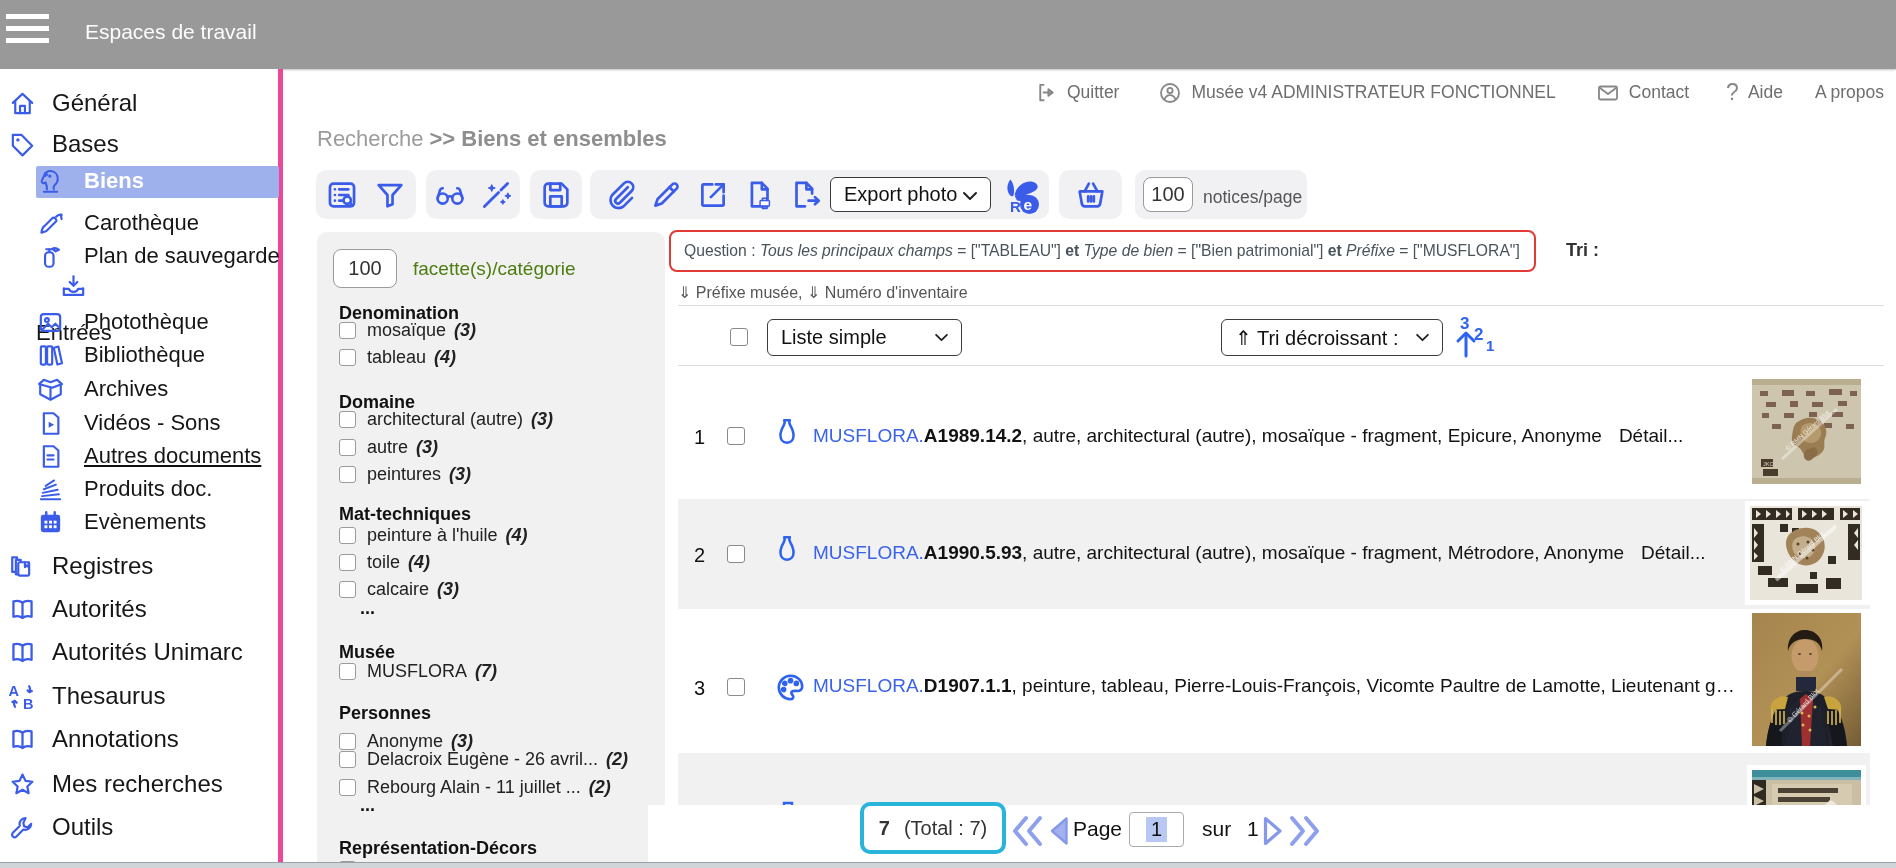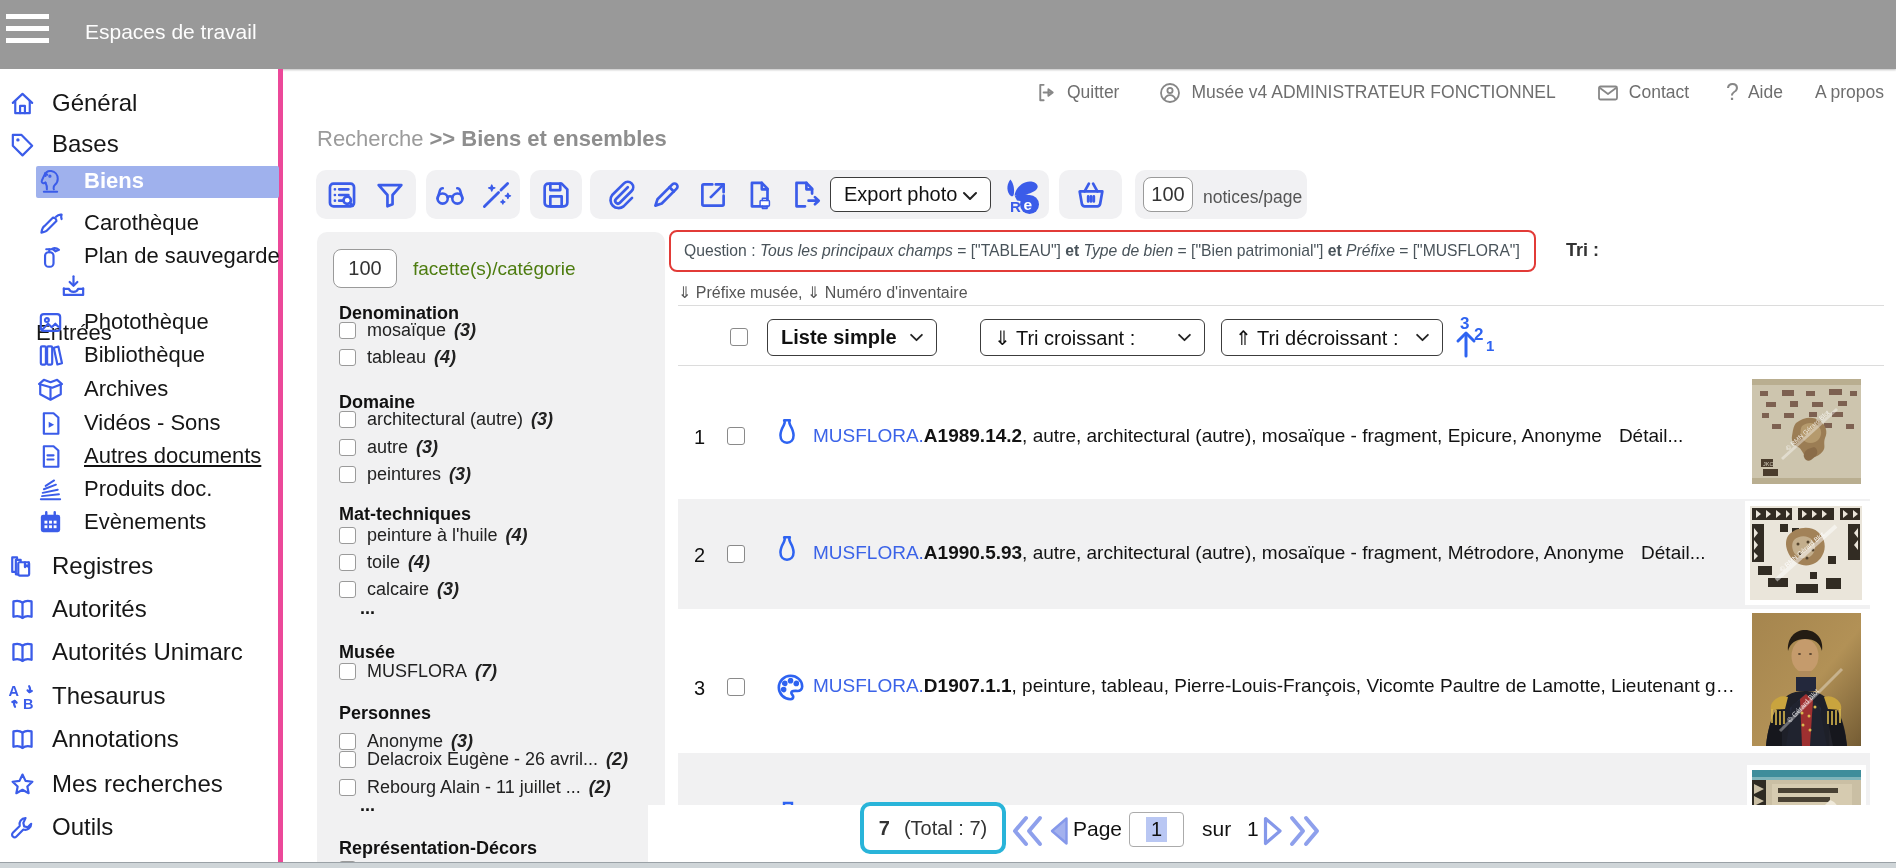--- a/index.html
+++ b/index.html
@@ -415,24 +415,21 @@
   </div>
 
   <div id="redbox">
       <span>Question&nbsp;: <i>Tous les principaux champs</i> = ["TABLEAU"] <b>et</b> <i>Type de bien</i> = ["Bien patrimonial"] <b>et</b> <i>Préfixe</i> = ["MUSFLORA"]</span>
     </div>
   <div id="tri">Tri :</div>
   <div id="sortinfo">⇓ Préfixe musée, ⇓ Numéro d'inventaire</div>
   <div class="hline" style="top:305px;"></div>
   <div class="hline" style="top:365px;"></div>
   <div class="cb" style="left:730px; top:328px;"></div>
-  <div class="sel" style="left:767px; width:170px;font-weight:bold;">Liste simple<svg class="chev" width="15" height="9" viewBox="0 0 16 10" fill="none" stroke="#222" stroke-width="2" stroke-linecap="round" stroke-linejoin="round">
-        <path d="m2 2 6 6 6-6"></path>
-      </svg></div>
-  <div class="sel" style="left:980px; width:225px;">⇓ Tri croissant :<svg class="chev" width="15" height="9" viewBox="0 0 16 10" fill="none" stroke="#222" stroke-width="2" stroke-linecap="round" stroke-linejoin="round">
+  <div class="sel" style="left:767px; width:195px;">Liste simple<svg class="chev" width="15" height="9" viewBox="0 0 16 10" fill="none" stroke="#222" stroke-width="2" stroke-linecap="round" stroke-linejoin="round">
         <path d="m2 2 6 6 6-6"></path>
       </svg></div>
   <div class="sel" style="left:1221px; width:222px;">⇑ Tri décroissant :<svg class="chev" width="15" height="9" viewBox="0 0 16 10" fill="none" stroke="#222" stroke-width="2" stroke-linecap="round" stroke-linejoin="round">
         <path d="m2 2 6 6 6-6"></path>
       </svg></div>
   <div class="abs" style="left:1455px; top:314px; width:48px; height:48px; color:#2e63f1; font-weight:bold;">
     <span class="abs" style="left:5px; top:0px; font-size:17px;">3</span>
     <span class="abs" style="left:19px; top:11px; font-size:17px;">2</span>
     <span class="abs" style="left:31px; top:23px; font-size:15px;">1</span>
     <svg class="abs" style="left:0px; top:16px;" width="22" height="28" viewBox="0 0 22 28" fill="none" stroke="#2e63f1" stroke-width="3" stroke-linecap="round" stroke-linejoin="round">

